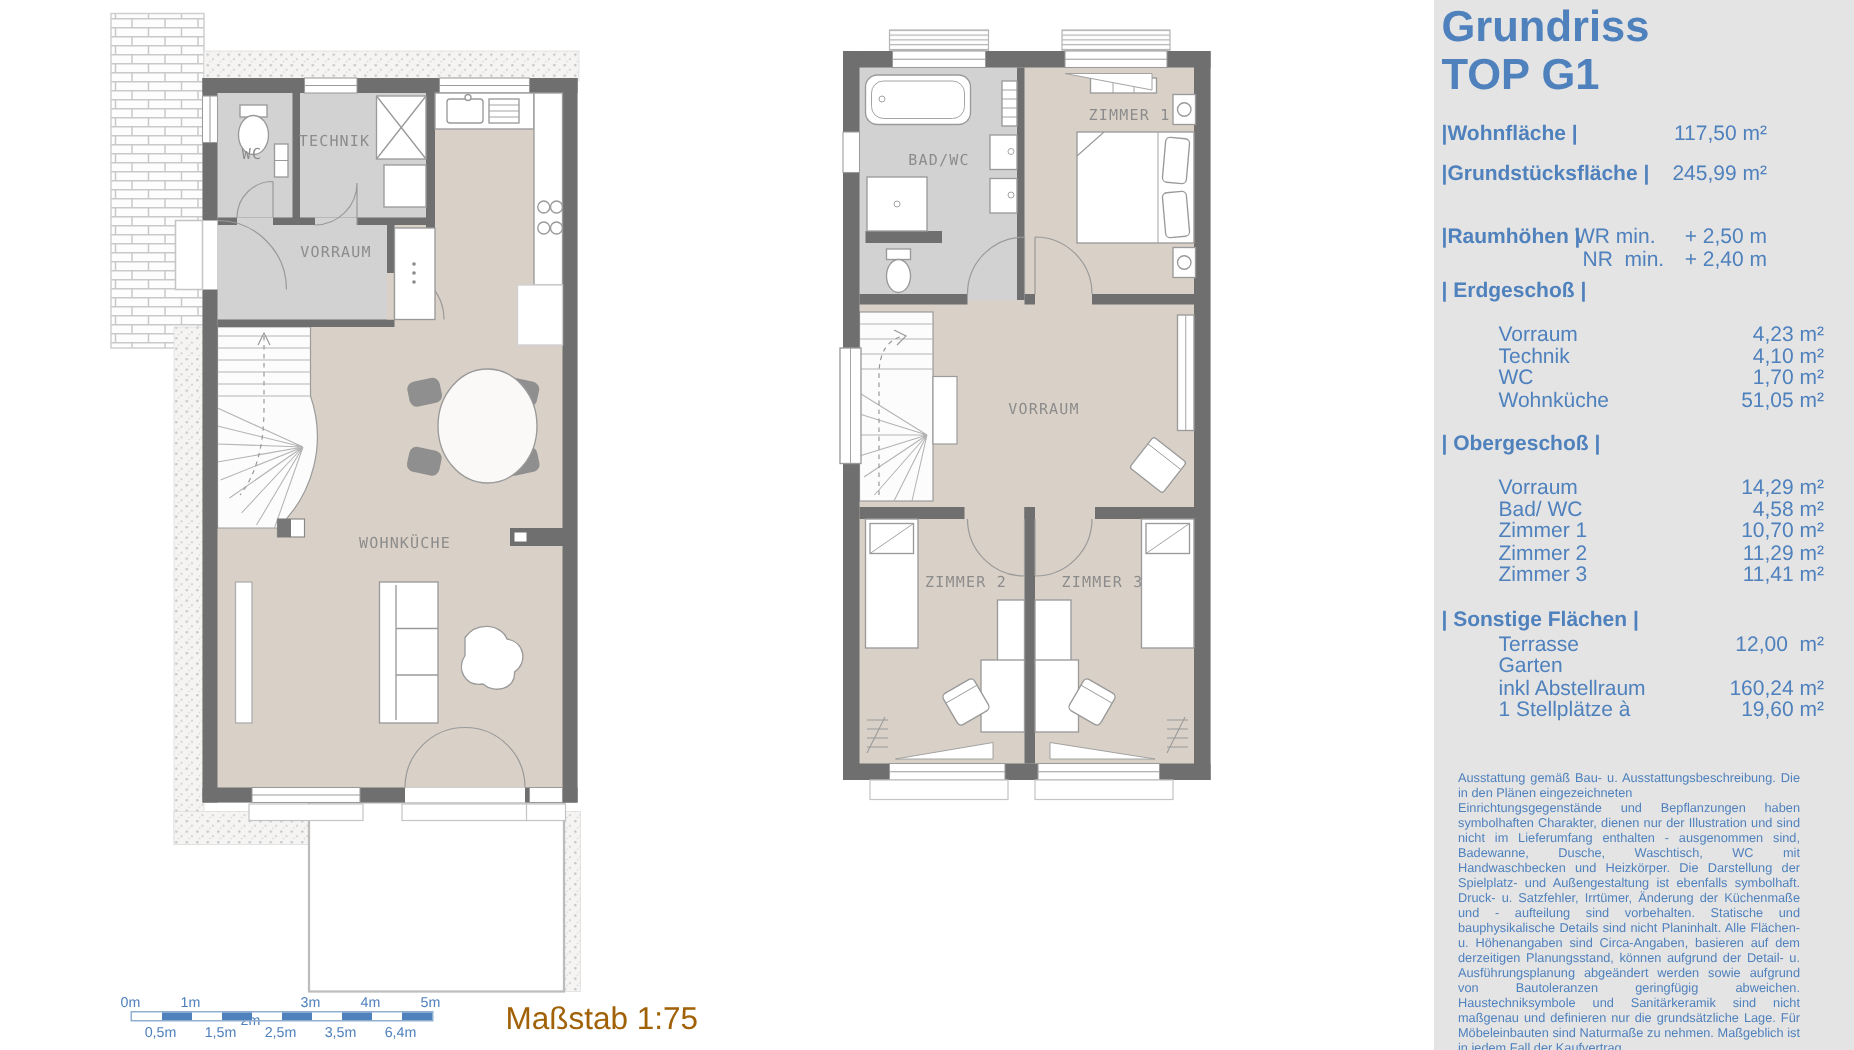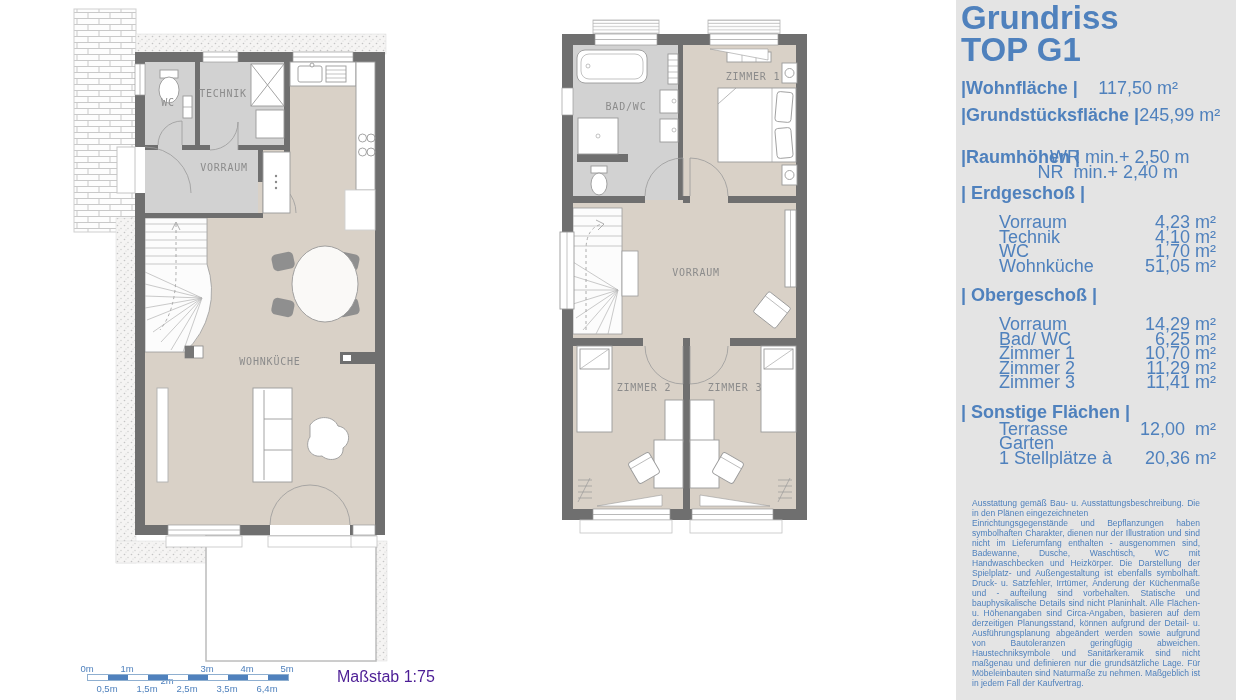--- a/index.html
+++ b/index.html
@@ -2,39 +2,39 @@
 <html><head>
 <meta charset="utf-8">
 <style>
   html,body{margin:0;padding:0;background:#ffffff;}
   .stage{position:relative;width:1236px;height:700px;background:#ffffff;overflow:hidden;
          font-family:"Liberation Sans", sans-serif;}
   svg{position:absolute;display:block;}
   
   .panel{position:absolute;left:956px;top:0;width:280px;height:700px;background:#e4e4e4;color:#4f81bd;}
   .panel-inner{padding:2px 0 0 5px;}
-  .ptitle{font-size:33px;font-weight:bold;line-height:32px;}
-  .prow{display:flex;width:217px;font-size:18px;line-height:14.6px;}
+  .ptitle{font-size:29px;font-weight:bold;line-height:32px;}
+  .prow{display:flex;width:217px;font-size:14px;line-height:14.6px;}
   .prow .lbl{white-space:pre;}
   .prow .val{margin-left:auto;white-space:pre;text-align:left;}
   .bold{font-weight:bold;}
   .ind{padding-left:38px;}
   .rh-key{white-space:pre;}
   .rh-label{width:89px;white-space:pre;font-weight:bold;}
   .rh-spacer{width:94px;}
   .fine{margin-top:33px;margin-left:11px;width:228px;font-size:8.5px;line-height:10px;
         text-align:justify;white-space:pre-line;}
   
   .scalebar{position:absolute;left:78px;top:663px;width:240px;height:34px;color:#4f81bd;font-size:9.5px;}
   .sb-lab{position:absolute;transform:translateX(-50%);white-space:nowrap;}
   .sb-bar{position:absolute;left:9px;top:11px;width:200px;height:5px;border:1px solid #8fafd0;
           display:flex;}
   .sb-seg{width:20px;height:100%;}
   .sb-seg.b{background:#4f81bd;}
-  .massstab{position:absolute;left:337px;top:668px;font-size:16px;color:#4c1d95;}
+  .massstab{position:absolute;left:337px;top:668px;font-size:21px;color:#a16207;}
 </style>
 </head>
 <body>
 
 <div class="stage">
 
   <svg style="left:60px;top:0" width="400" height="665" viewBox="0 0 400 665">
     <defs>
       <pattern id="brickA" width="22" height="12" patternUnits="userSpaceOnUse">
         <rect width="22" height="12" fill="#fdfdfd"></rect>
@@ -406,21 +406,21 @@
 
       <div class="prow bold" style="margin-top:15px">
         <span class="lbl">| Obergeschoß |</span>
       </div>
       <div class="prow ind" style="margin-top:14px">
         <span class="lbl">Vorraum</span>
         <span class="val">14,29 m²</span>
       </div>
       <div class="prow ind">
         <span class="lbl">Bad/ WC</span>
-        <span class="val">6,25 m²</span>
+        <span class="val">4,58 m²</span>
       </div>
       <div class="prow ind">
         <span class="lbl">Zimmer 1</span>
         <span class="val">10,70 m²</span>
       </div>
       <div class="prow ind">
         <span class="lbl">Zimmer 2</span>
         <span class="val">11,29 m²</span>
       </div>
       <div class="prow ind">
@@ -433,21 +433,25 @@
       </div>
       <div class="prow ind" style="margin-top:2px">
         <span class="lbl">Terrasse</span>
         <span class="val">12,00  m²</span>
       </div>
       <div class="prow ind">
         <span class="lbl">Garten</span>
         <span class="val"></span>
       </div>
       <div class="prow ind">
+        <span class="lbl">inkl Abstellraum</span>
+        <span class="val">160,24 m²</span>
+      </div>
+      <div class="prow ind">
         <span class="lbl">1 Stellplätze à</span>
-        <span class="val">20,36 m²</span>
+        <span class="val">19,60 m²</span>
       </div>
 
       <div class="fine">Ausstattung gemäß Bau- u. Ausstattungsbeschreibung. Die in den Plänen eingezeichneten
 Einrichtungsgegenstände und Bepflanzungen haben symbolhaften Charakter, dienen nur der Illustration und sind nicht im Lieferumfang enthalten - ausgenommen sind, Badewanne, Dusche, Waschtisch, WC mit Handwaschbecken und Heizkörper. Die Darstellung der Spielplatz- und Außengestaltung ist ebenfalls symbolhaft. Druck- u. Satzfehler, Irrtümer, Änderung der Küchenmaße und - aufteilung sind vorbehalten. Statische und bauphysikalische Details sind nicht Planinhalt. Alle Flächen- u. Höhenangaben sind Circa-Angaben, basieren auf dem derzeitigen Planungsstand, können aufgrund der Detail- u. Ausführungsplanung abgeändert werden sowie aufgrund von Bautoleranzen geringfügig abweichen. Haustechniksymbole und Sanitärkeramik sind nicht maßgenau und definieren nur die grundsätzliche Lage. Für Möbeleinbauten sind Naturmaße zu nehmen. Maßgeblich ist in jedem Fall der Kaufvertrag.</div>
     </div>
   </div>
 </div>
 
 </body></html>

